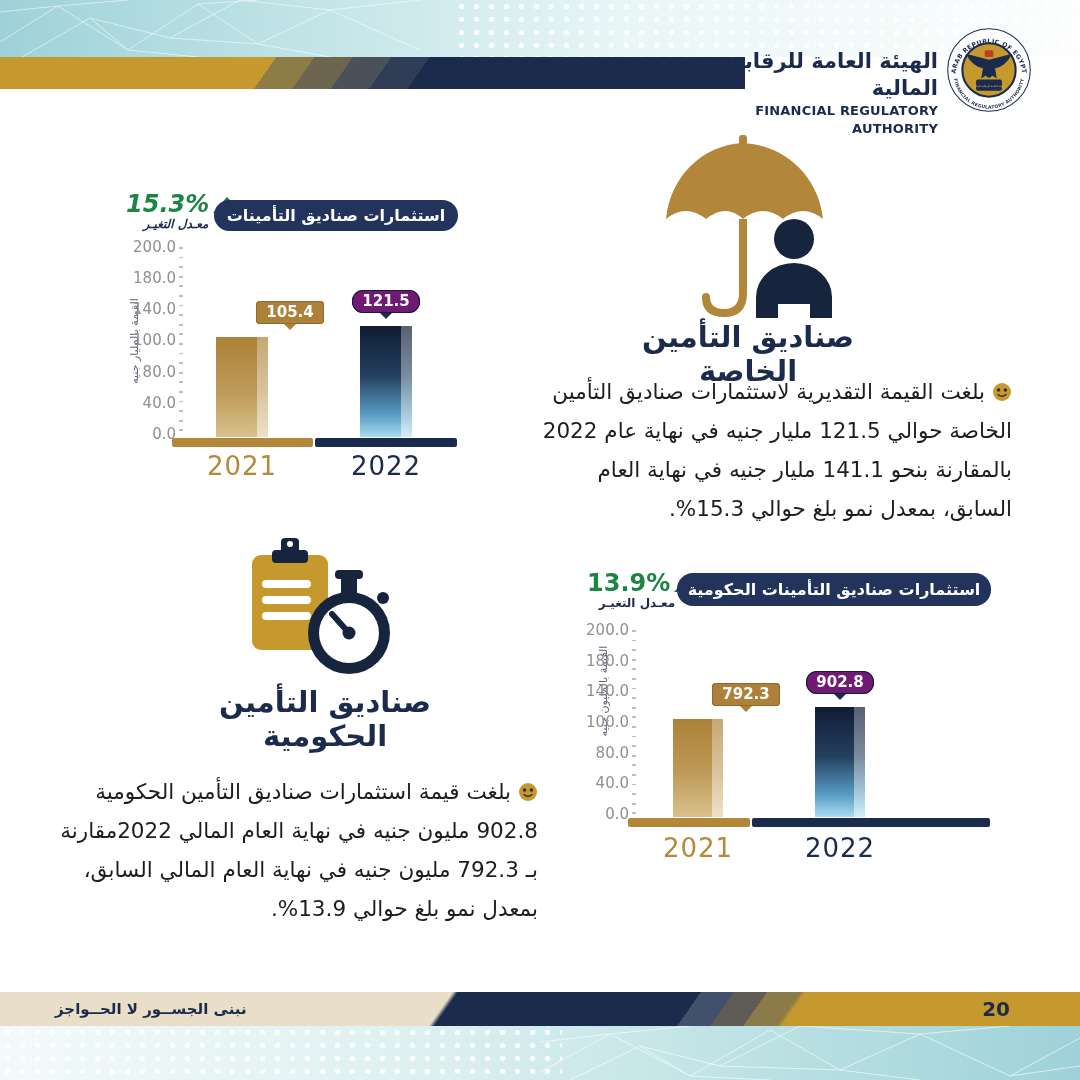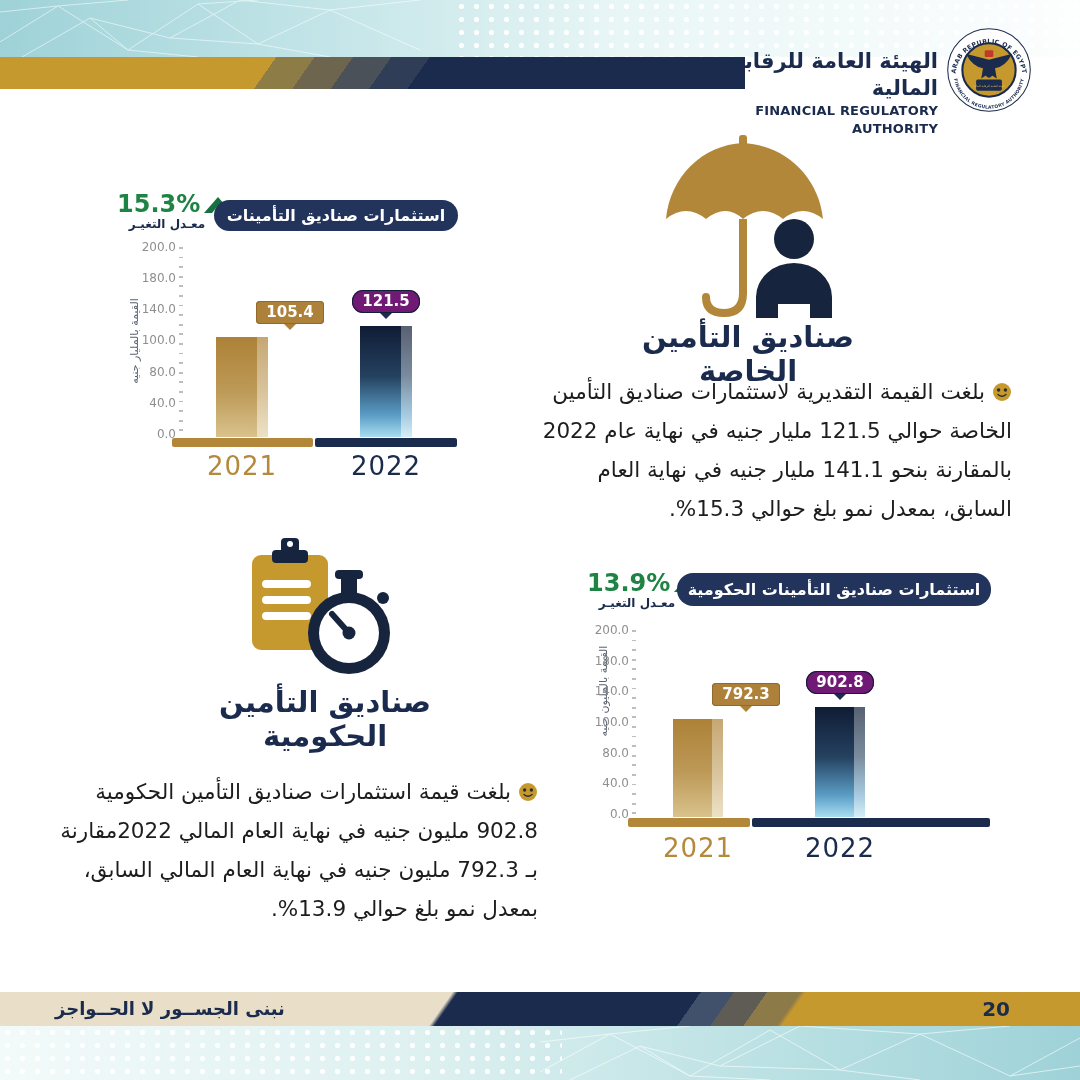--- a/index.html
+++ b/index.html
@@ -43,21 +43,21 @@
   .pill2 { left:92px;  top:8px;  width:314px; height:33px; font-size:16px; line-height:33px; }
 
   .ylabel { position:absolute; width:190px; height:16px; font-size:11px; color:#5a6272;
             text-align:center; direction:rtl; transform:rotate(-90deg); white-space:nowrap; }
 
   .plot { position:absolute; }
   .plot1 { left:40px; top:57px; width:312px; height:200px; }
   .plot2 { left:20px; top:65px; width:385px; height:197px; }
 
   .ticks { position:absolute; left:0; top:-4px; display:flex; flex-direction:column;
-           justify-content:space-between; align-items:flex-end; font-size:12px; color:#8f8f8f; }
+           justify-content:space-between; align-items:flex-end; font-size:15px; color:#8f8f8f; }
   .ticks span { line-height:9px; }
   .ticks1 { width:26px; height:196px; }
   .ticks2 { width:24px; height:193px; }
   .minor { position:absolute; width:4px; opacity:.75;
     background-image:repeating-linear-gradient(to bottom, #a8a8a8 0 1.8px, transparent 1.8px 9.6px); }
   .minor1 { left:29px; top:0; height:190px; }
   .minor2 { left:27px; top:0; height:187px; }
 
   .bar { position:absolute; bottom:10px; }
   .bar::after { content:""; position:absolute; right:0; top:0; bottom:0; width:11px;
@@ -87,21 +87,21 @@
                    text-align:center; direction:rtl; }
   .para { position:absolute; direction:rtl; text-align:right; font-size:21.5px; line-height:39px;
           color:#1d1d1f; }
   .bullet { display:inline-block; vertical-align:-3px; margin-left:7px; }
 
   
   .footer-band { position:absolute; left:0; top:992px; width:1080px; height:34px;
     background:linear-gradient(125deg,#e9dfc8 0 41%, #1b2b4d 41.5% 63.5%, #41506b 63.5% 66.5%,
       #5f5c55 66.5% 69.5%, #8d7a49 69.5% 72.5%, #c6992e 73% 100%); }
   .motto { position:absolute; left:55px; top:992px; height:20px; line-height:34px; color:#1b2b4d;
-           font-weight:bold; font-size:18px; direction:rtl; }
+           font-weight:bold; font-size:15px; direction:rtl; }
   .page-num { position:absolute; right:70px; top:992px; height:34px; line-height:34px;
               color:#1d2b4a; font-size:20px; font-weight:bold; }
 </style>
 </head>
 <body>
 
 <div class="page">
 
   <div class="band-top">
     <svg class="net" style="left:0; width:460px;" viewBox="0 0 460 57" preserveAspectRatio="none">
@@ -135,21 +135,21 @@
     </text>
     <circle r="31" fill="#c6992e" stroke="#1b2b4d" stroke-width="2.4"></circle>
     <rect x="-5" y="-23" width="10" height="8" rx="1.5" fill="#c0392b"></rect>
     <path d="M0 -12 L-27 -19 Q-19 -4 -7 -2 L-9 10 L0 4 L9 10 L7 -2 Q19 -4 27 -19 Z" fill="#1b2b4d"></path>
     <ellipse cx="0" cy="1" rx="5" ry="8" fill="#1b2b4d"></ellipse>
     <rect x="-15" y="11" width="30" height="13" rx="2" fill="#1b2b4d"></rect>
     <text x="0" y="19.5" font-size="3.4" fill="#d9b65a" text-anchor="middle" direction="rtl">الهيئة العامة للرقابة المالية</text>
   </svg>
 
   <div class="chart-card card1">
-    <div class="badge" style="left:7px; top:2px;">
+    <div class="badge" style="left:16px; top:2px;font-style:italic;">
       <div class="badge-row">
         <span class="badge-pct">15.3%</span>
         <svg width="30" height="20" viewBox="0 0 30 20">
           <polygon points="1,19 15,3 29,19 21,19 15,11.5 9,19" fill="#15713f"></polygon>
         </svg>
       </div>
       <div class="badge-label" style="width:100px;">معـدل التغيـر</div>
     </div>
     <div class="pill pill1">استثمارات صناديق التأمينات الخاصة</div>
     <div class="ylabel" style="left:-69px; top:143px;">القيمة بالمليار جنيه</div>

